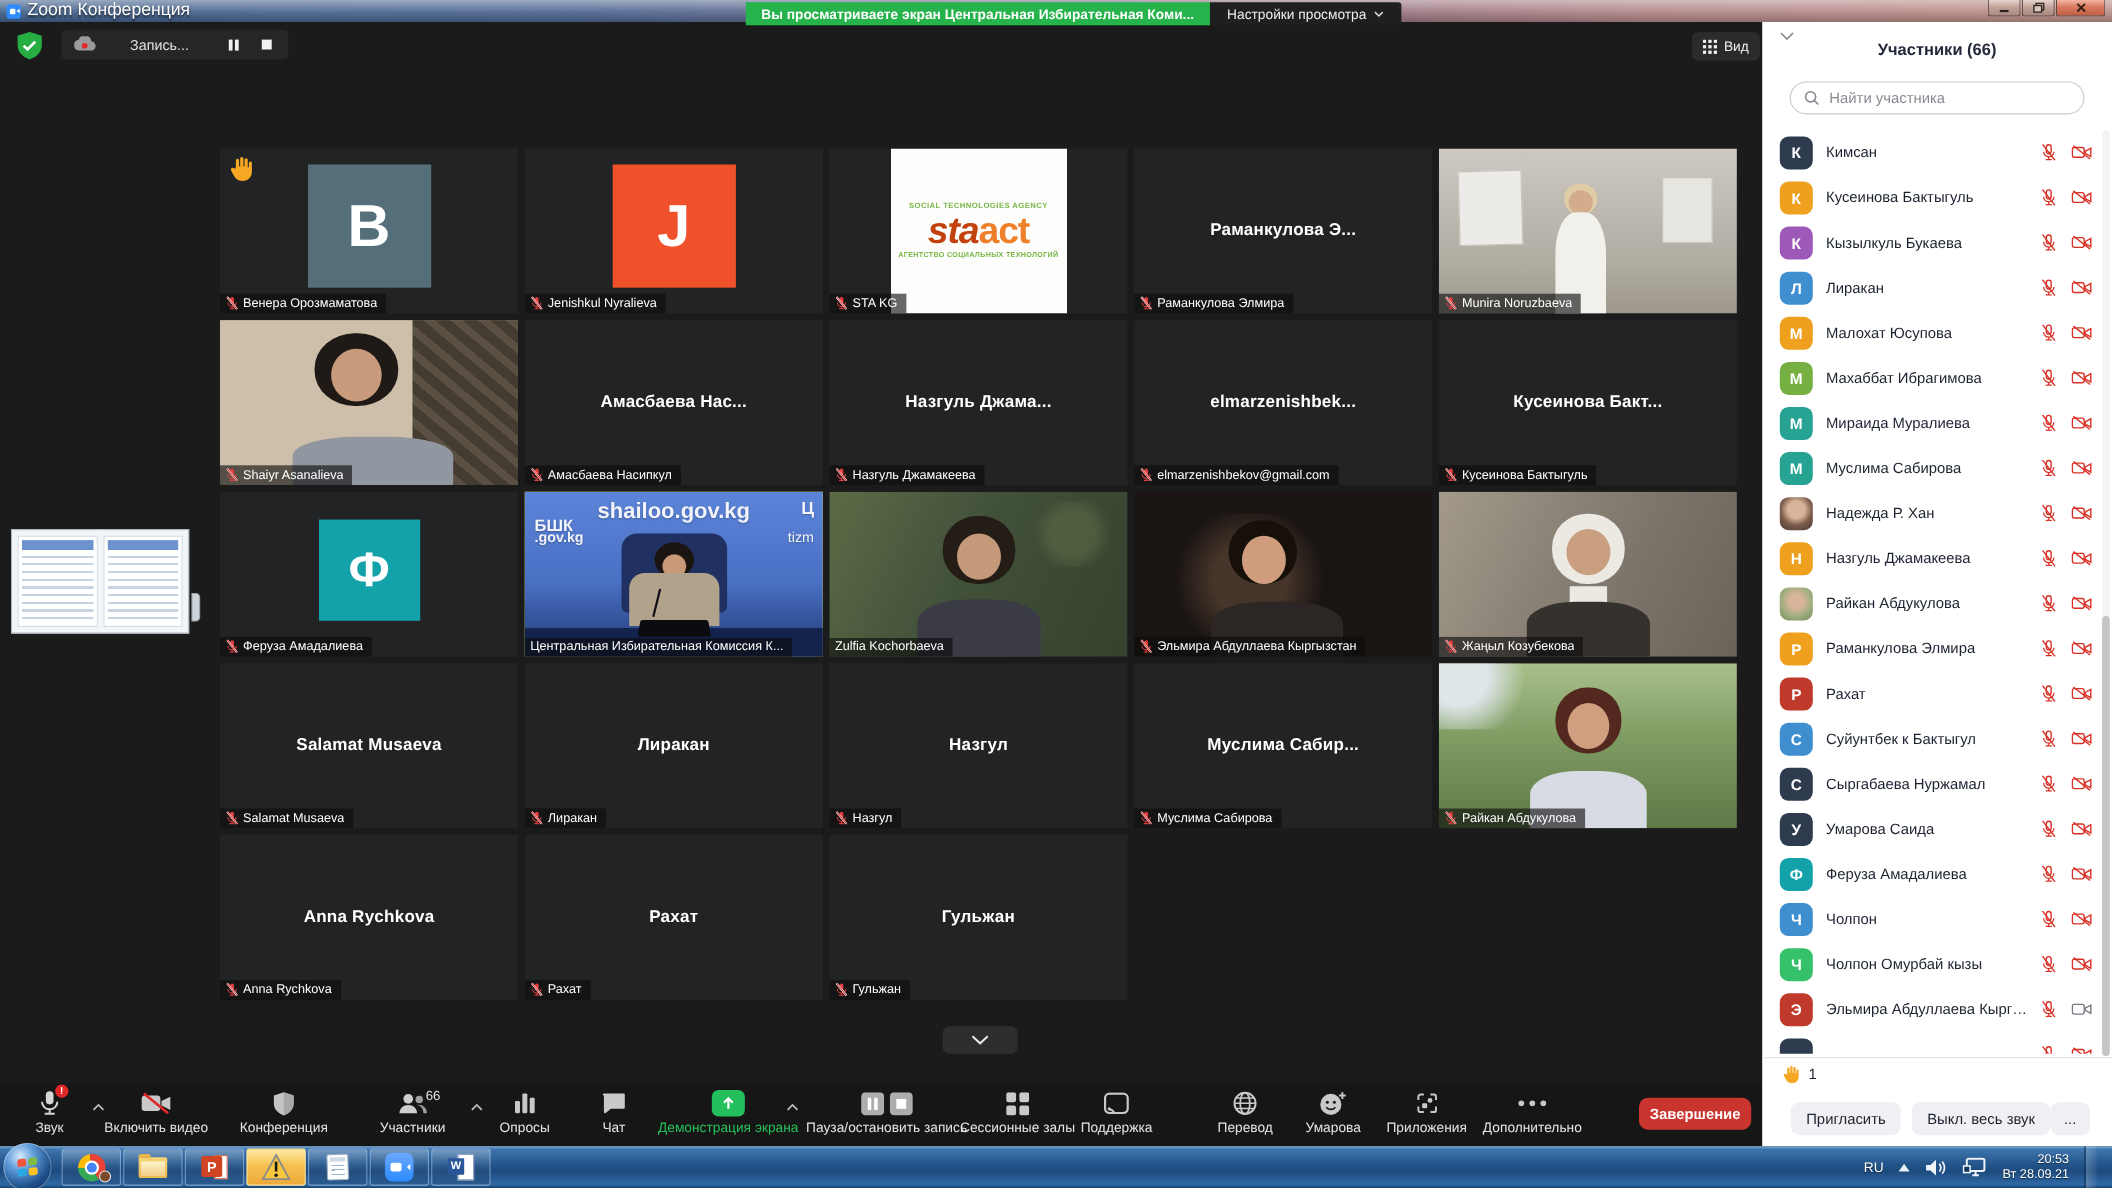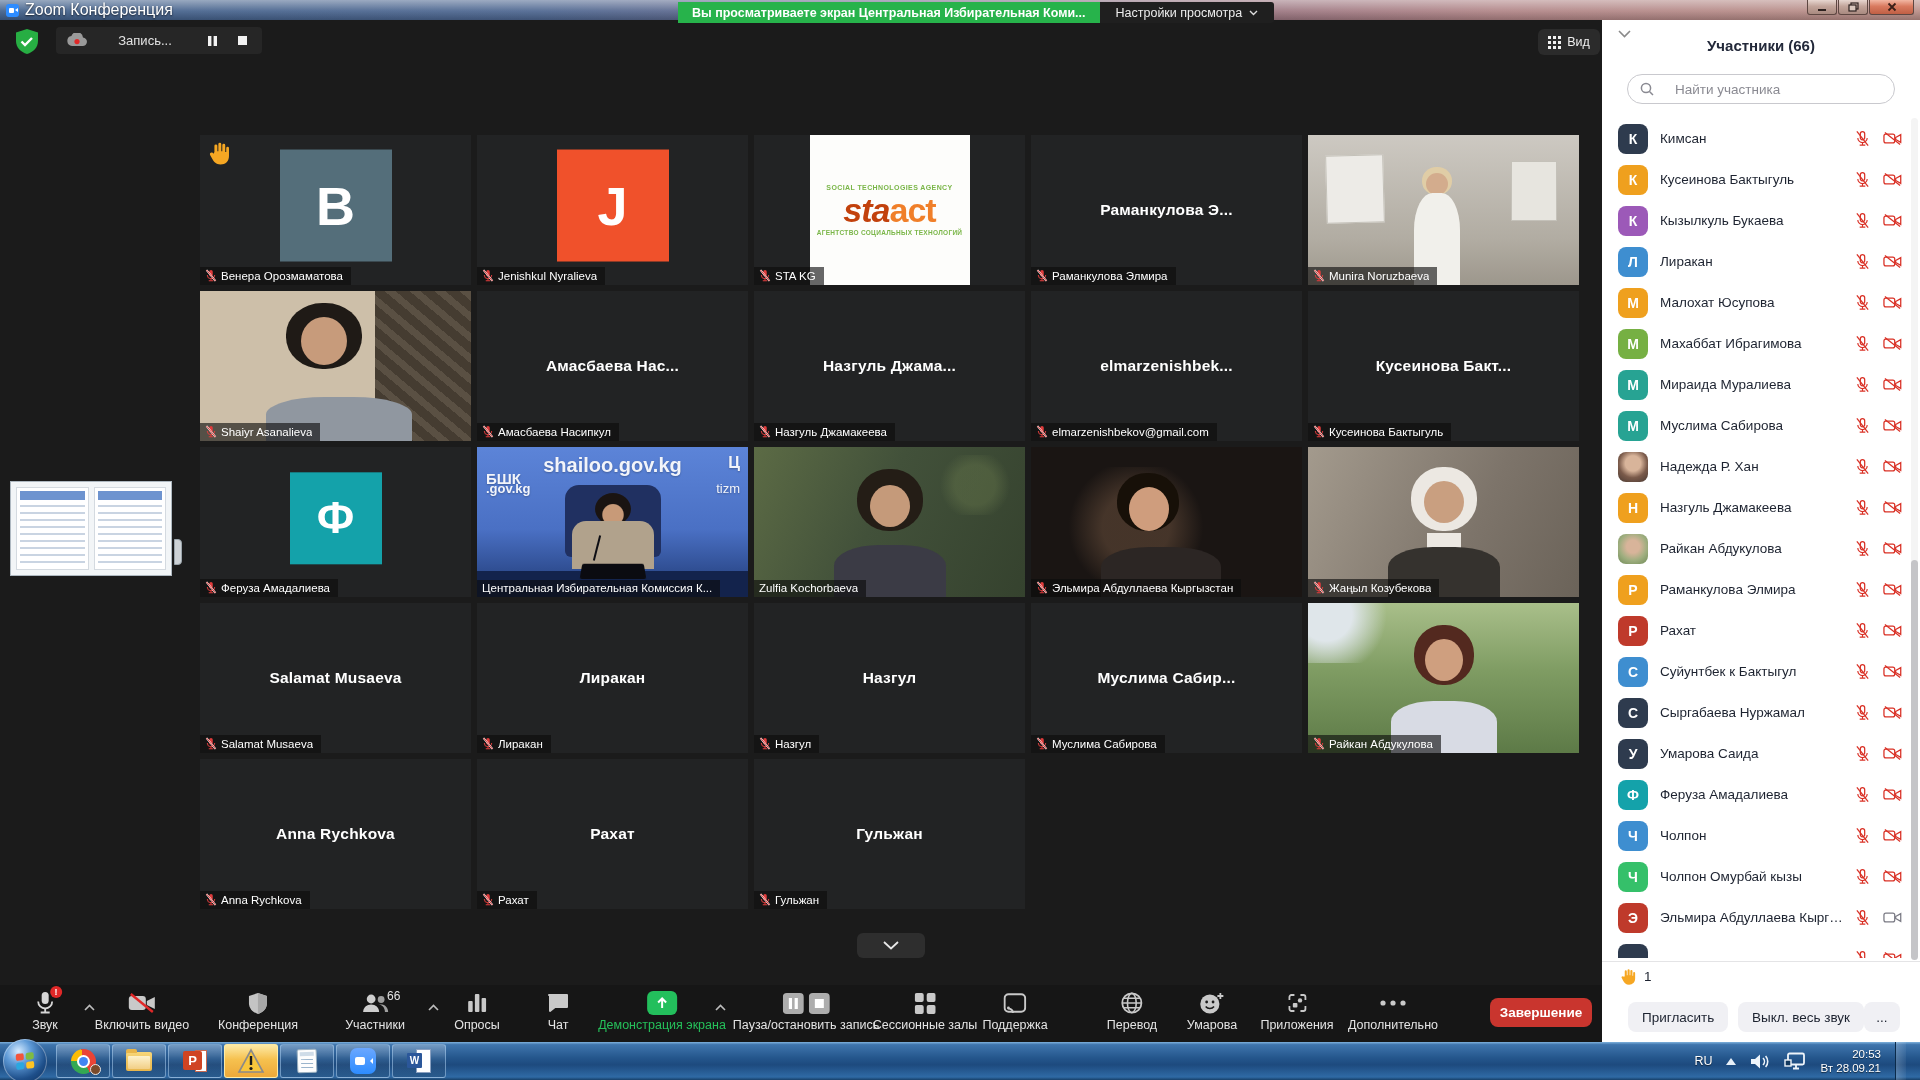--- a/index.html
+++ b/index.html
@@ -143,21 +143,21 @@
   .share-ic{width:30px;height:24px;background:#23bf5c;border-radius:6px;display:flex;align-items:center;justify-content:center;}
   .end-btn{position:absolute;left:1490px;top:13px;width:102px;height:29px;background:#c9352e;border:none;border-radius:8px;
     color:#fff;font-size:13.5px;font-weight:bold;cursor:pointer;}
 
   
   .sidebar{position:absolute;right:0;top:0;width:318px;height:1022px;background:#fff;}
   .sb-head{position:absolute;left:0;top:12px;width:100%;height:26px;display:flex;align-items:center;justify-content:center;}
   .sb-title{color:#23293a;font-size:15px;font-weight:bold;}
   .sb-collapse{position:absolute;left:16px;top:4px;cursor:pointer;}
   .sb-search{position:absolute;left:25px;right:25px;top:54px;height:30px;border:1px solid #c9c9ce;border-radius:15px;
-    display:flex;align-items:center;gap:19px;padding:0 12px;background:#fff;}
+    display:flex;align-items:center;gap:7px;padding:0 12px;background:#fff;}
   .sb-search input{border:none;outline:none;flex:1;font-size:13.5px;color:#333;font-family:inherit;background:transparent;}
   .sb-search input::placeholder{color:#8a8a92;}
   .plist{position:absolute;left:0;top:98px;width:100%;height:840px;overflow:hidden;}
   .prow{height:41px;display:flex;align-items:center;padding:0 18px 0 16px;gap:12px;cursor:pointer;}
   .pavatar{width:30px;height:30px;border-radius:8px;flex:0 0 30px;display:flex;align-items:center;justify-content:center;}
   .pavatar span{color:#fff;font-size:14px;font-weight:bold;}
   .pavatar.av-photo{border-radius:8px;}
   .av-nadejda{background:radial-gradient(circle at 50% 38%,#d8b49a 0 32%,#7a5a4a 60%,#4a3a33);}
   .av-raikan{background:radial-gradient(circle at 50% 42%,#d8b49a 0 28%,#9fae7f 60%,#6f8a57);}
   .pname{flex:1;color:#1d2330;font-size:13.5px;white-space:nowrap;overflow:hidden;text-overflow:ellipsis;}

